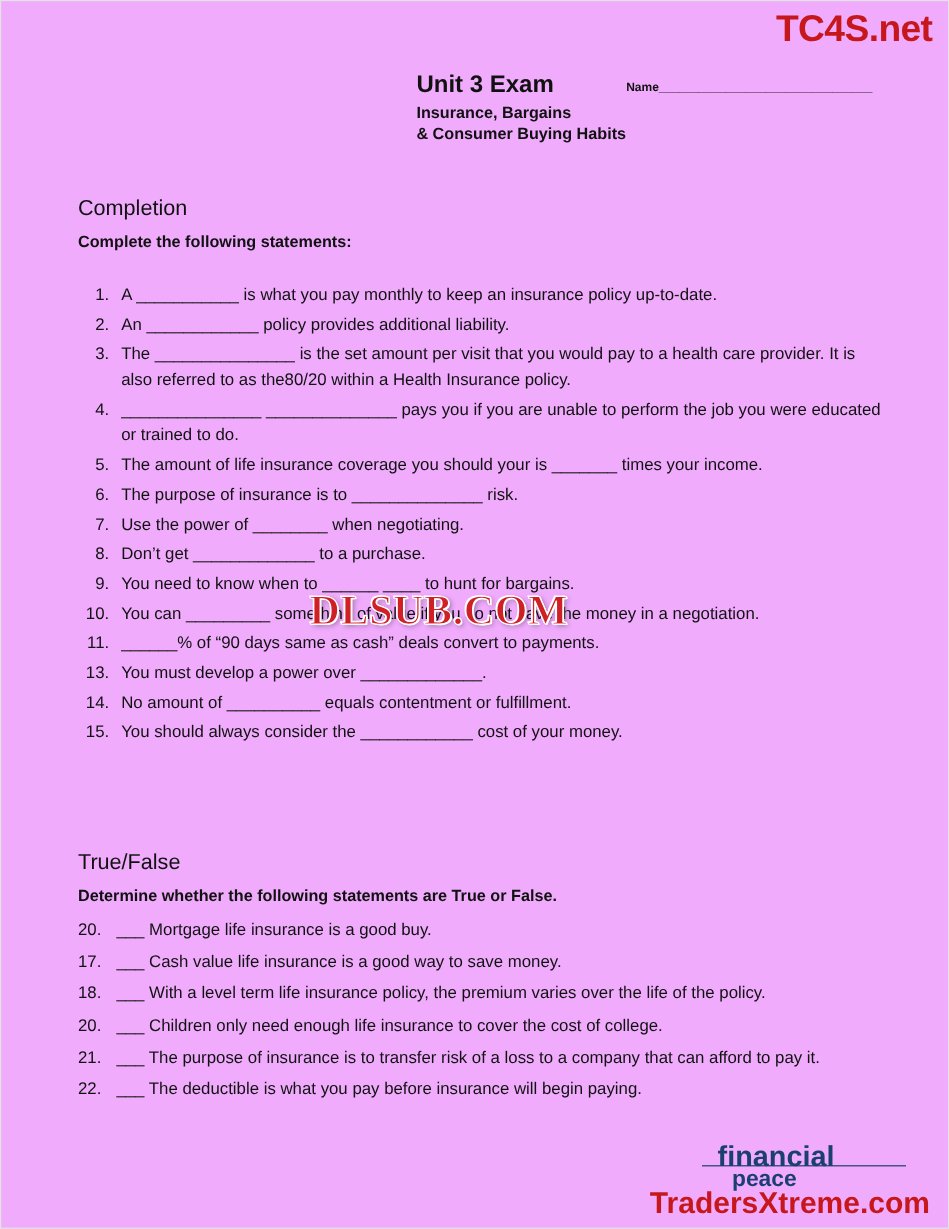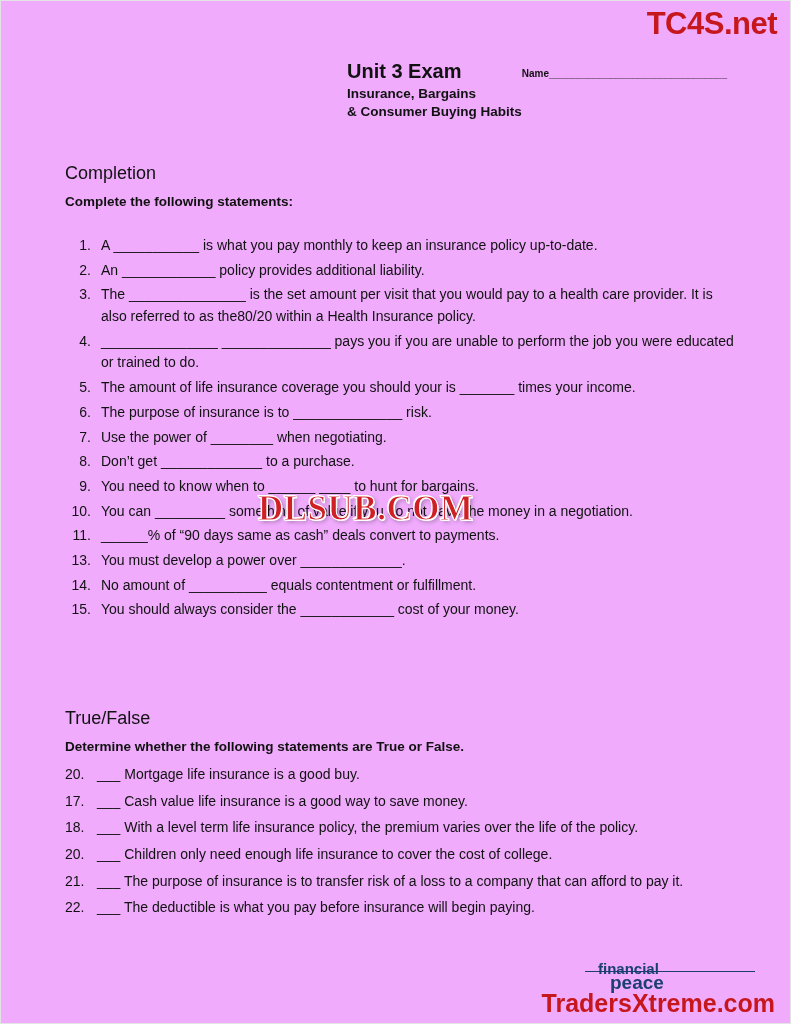--- a/index.html
+++ b/index.html
@@ -156,21 +156,21 @@
   }
   .fp-logo {
     position: absolute;
     left: 598px;
     bottom: 32px;
     text-align: left;
     line-height: 0.88;
     font-family: "Liberation Sans", sans-serif;
   }
   .fp-logo .fp-l1 {
-    font-size: 15px;
+    font-size: 24px;
     font-weight: bold;
     color: #1c3f72;
     display: block;
   }
   .fp-logo .fp-l2 {
     font-size: 19px;
     font-weight: bold;
     color: #1c3f72;
     display: block;
     margin-left: 12px;

